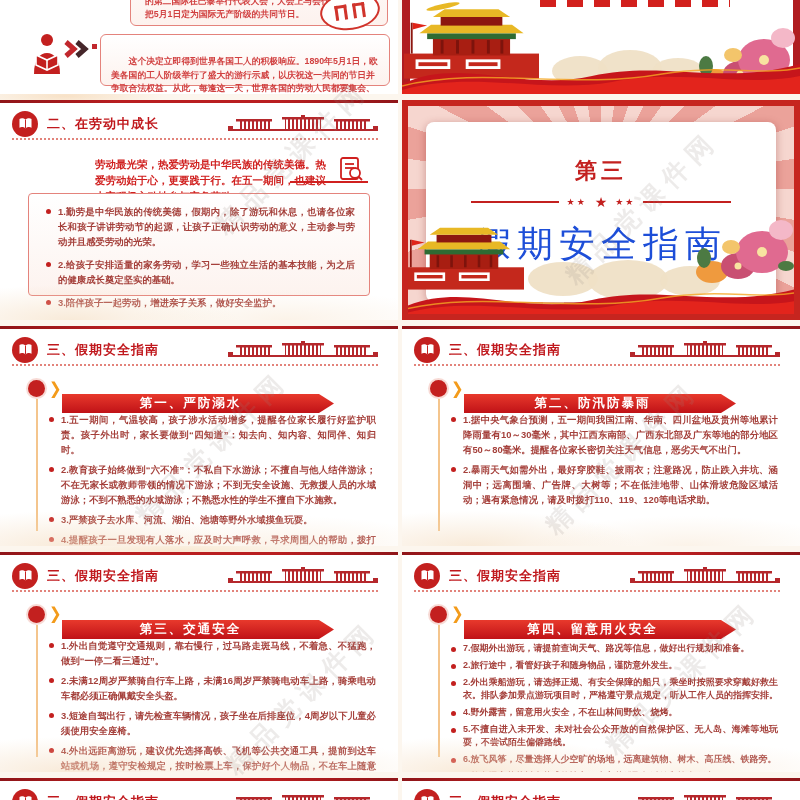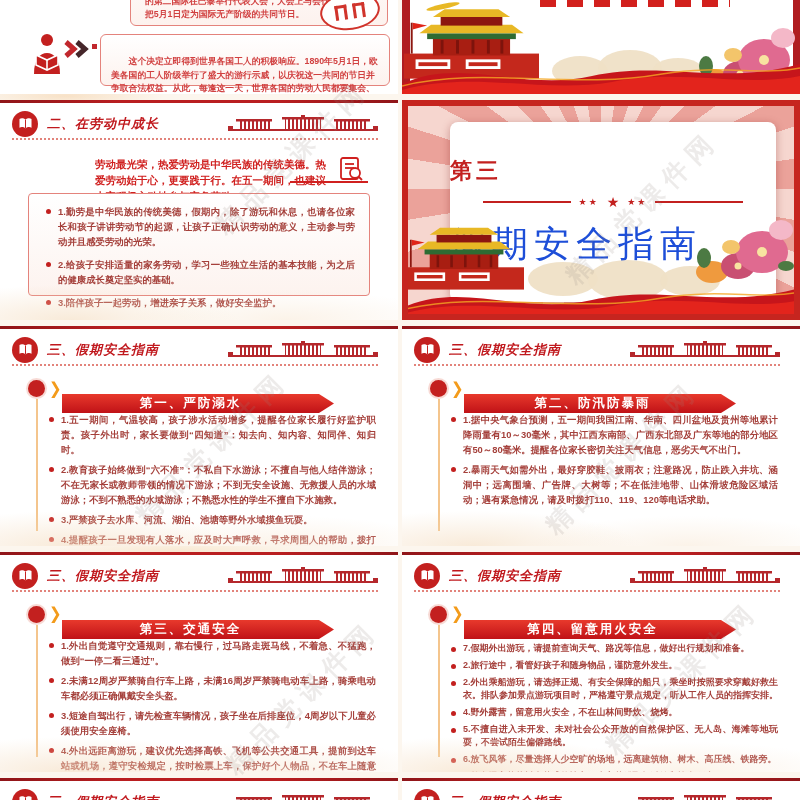--- a/index.html
+++ b/index.html
@@ -8,21 +8,21 @@
   .bgblob{position:absolute;pointer-events:none;}
   
   .slide{position:absolute;width:398px;height:220px;background:#fff;overflow:hidden;}
   .topbar{position:absolute;top:0;left:0;right:0;height:3px;
     background:linear-gradient(90deg,#8f1519,#b91e20 30%,#b91e20 70%,#8f1519);}
   .wave{position:absolute;bottom:0;left:0;right:0;height:42px;pointer-events:none;
     background:radial-gradient(60% 120% at 18% 100%,rgba(243,217,185,.55),transparent 70%),
                radial-gradient(55% 100% at 72% 100%,rgba(247,228,205,.45),transparent 72%);}
   
   .header{position:absolute;left:12px;right:20px;top:9px;height:29px;
-    border-bottom:2px dotted #e2837b;display:flex;align-items:center;font-style:italic;}
+    border-bottom:2px dotted #e2837b;display:flex;align-items:center;}
   .hicon{flex:0 0 26px;width:26px;height:26px;border-radius:50%;background:#c3201f;
     display:flex;align-items:center;justify-content:center;margin-right:9px;}
   .htitle{font-size:13px;font-weight:bold;color:#c0181d;letter-spacing:1px;}
   .tam{margin-left:auto;}
   
   .bigdot{position:absolute;left:28px;top:54px;width:17px;height:17px;border-radius:50%;
     background:#c3201f;box-shadow:0 0 0 2px rgba(246,214,208,.9);}
   .stem{position:absolute;left:36px;top:73px;width:2px;height:132px;background:#f4c58d;}
   .chev{position:absolute;left:49px;top:53px;color:#f39b1b;font-size:15px;font-weight:900;
     transform:scaleY(1.1);}
@@ -56,21 +56,21 @@
     border:2px solid #d0342c;border-radius:50%;transform:rotate(-8deg);background:#fff;
     display:flex;align-items:center;justify-content:center;gap:6px;}
   .seal i{display:block;width:6px;height:12px;border-left:3px solid #d0342c;
     border-right:3px solid #d0342c;border-top:3px solid #d0342c;}
   .sq{position:absolute;left:92px;top:170px;width:5px;height:5px;background:#c1272d;}
   
   .divider{background:
      repeating-conic-gradient(from 0deg at 50% 40%,#f6d6cf 0deg 9deg,#eba29a 9deg 18deg);
      border:6px solid #c6251f;box-sizing:border-box;}
   .card{position:absolute;left:18px;right:18px;top:16px;bottom:12px;background:#fff;
-    border-radius:8px;box-shadow:0 2px 8px rgba(120,20,20,.35);text-align:left;margin-left:24px;}
+    border-radius:8px;box-shadow:0 2px 8px rgba(120,20,20,.35);text-align:center;}
   .chapter{margin-top:34px;font-size:22px;font-weight:bold;color:#c3201f;letter-spacing:4px;}
   .starrow{margin-top:8px;display:flex;align-items:center;justify-content:center;gap:8px;
     color:#c3201f;}
   .starrow .ln{width:88px;height:1.5px;background:#c3201f;}
   .stars-sm{font-size:9px;letter-spacing:2px;}
   .star-big{font-size:14px;}
   .dtitle{margin-top:10px;font-size:36px;font-weight:normal;color:#1d4ed8;letter-spacing:6px;}
   .cloud{position:absolute;border-radius:50%;background:#efe0c6;opacity:.95;}
   
   .wm{position:absolute;color:rgba(148,138,128,.17);font-size:26px;font-weight:bold;

